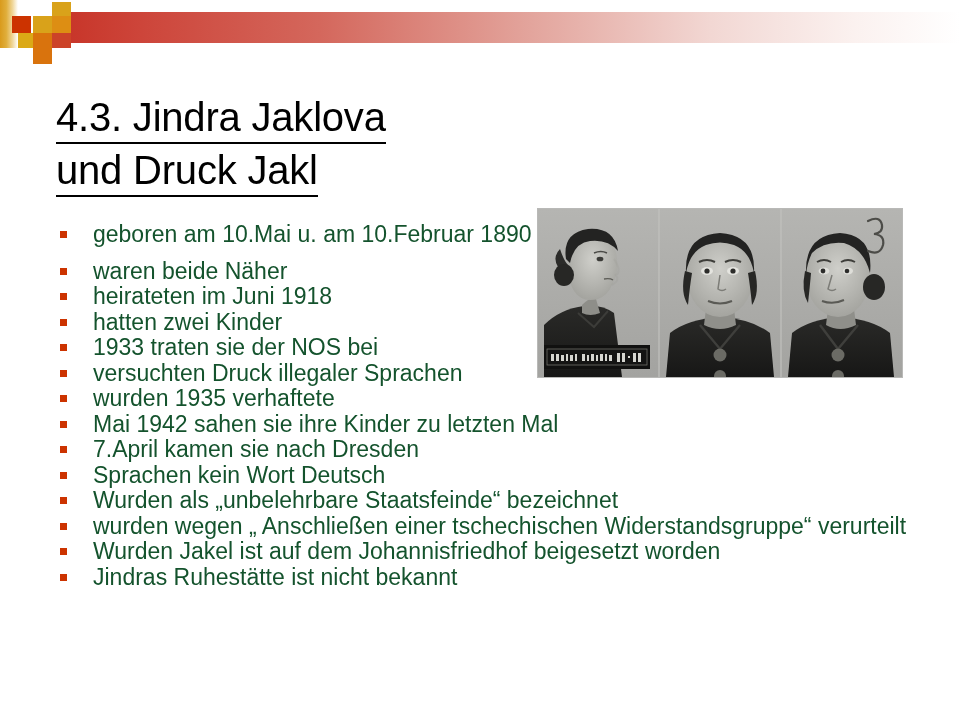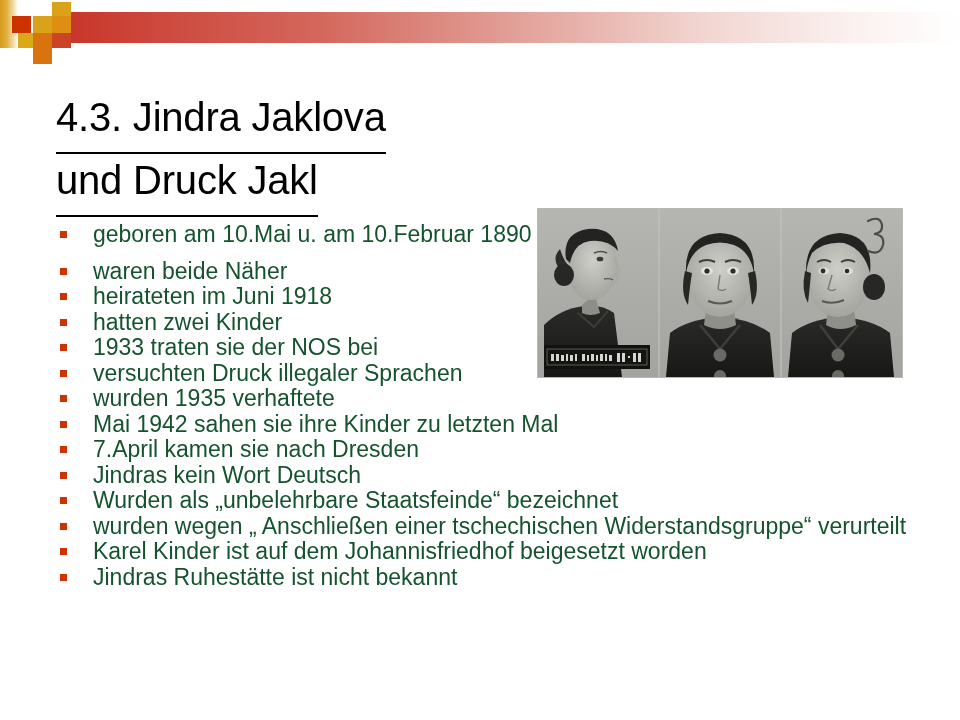--- a/index.html
+++ b/index.html
@@ -55,21 +55,21 @@
     font-size: 40px;
     line-height: 45px;
     color: #000000;
     font-weight: normal;
     letter-spacing: -0.2px;
   }
   .title-line {
     display: block;
     width: fit-content;
     border-bottom: 2px solid #000;
-    padding-bottom: 12px;
+    padding-bottom: 2px;
   }
   .title-line + .title-line { margin-top: 4px; }
 
   
   .bullets {
     position: absolute;
     left: 58px;
     top: 222px;
     width: 830px;
     list-style: none;
@@ -132,25 +132,25 @@
 <ul class="bullets">
   <li class="first"><span class="marker"></span><span>geboren am 10.Mai u. am 10.Februar  1890</span></li>
   <li><span class="marker"></span><span>waren beide Näher</span></li>
   <li><span class="marker"></span><span>heirateten im Juni 1918</span></li>
   <li><span class="marker"></span><span>hatten zwei Kinder</span></li>
   <li><span class="marker"></span><span>1933 traten sie der NOS bei</span></li>
   <li><span class="marker"></span><span>versuchten Druck illegaler Sprachen</span></li>
   <li><span class="marker"></span><span>wurden 1935 verhaftete</span></li>
   <li><span class="marker"></span><span>Mai 1942 sahen sie ihre Kinder zu letzten Mal</span></li>
   <li><span class="marker"></span><span>7.April kamen sie nach Dresden</span></li>
-  <li><span class="marker"></span><span>Jindras kein Wort Deutsch</span></li>
+  <li><span class="marker"></span><span>Sprachen kein Wort Deutsch</span></li>
   <li><span class="marker"></span><span>Wurden als „unbelehrbare Staatsfeinde“ bezeichnet</span></li>
   <li><span class="marker"></span><span>wurden wegen „ Anschließen einer tschechischen Widerstandsgruppe“ verurteilt</span></li>
   <li><span class="marker"></span></li>
-  <li><span class="marker"></span><span>Karel Kinder ist auf dem Johannisfriedhof beigesetzt worden</span></li>
+  <li><span class="marker"></span><span>Wurden Jakel ist auf dem Johannisfriedhof beigesetzt worden</span></li>
   <li><span class="marker"></span><span>Jindras Ruhestätte ist nicht bekannt</span></li>
 </ul>
 
 <div class="photo">
   <svg width="364" height="168" viewBox="0 0 364 168">
     <defs>
       <linearGradient id="bgTone" x1="0" y1="0" x2="0" y2="1">
         <stop offset="0" stop-color="#b5b5b2"></stop>
         <stop offset="1" stop-color="#a3a3a0"></stop>
       </linearGradient>

